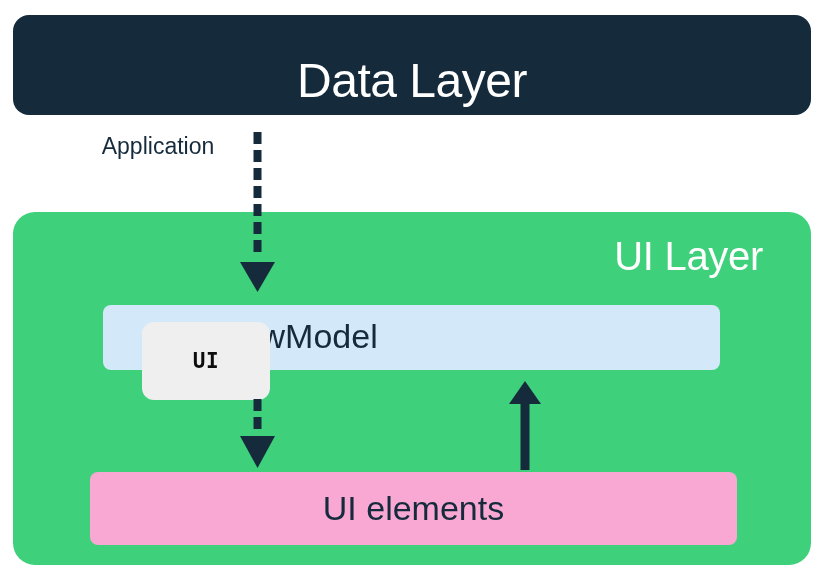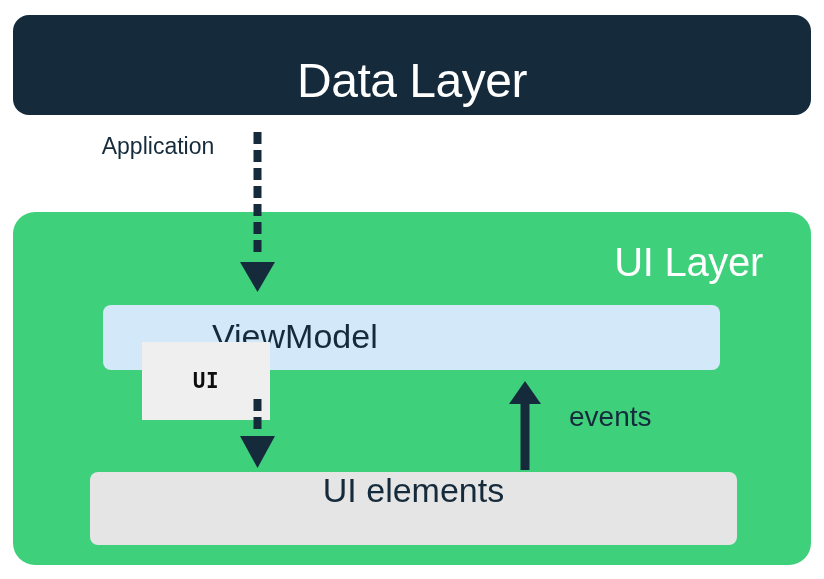--- a/index.html
+++ b/index.html
@@ -62,21 +62,21 @@
     left: 13px;
     top: 212px;
     width: 798px;
     height: 353px;
     background: #3FD07B;
     border-radius: 22px;
   }
   .ui-layer-title {
     position: absolute;
     right: 61px;
-    top: 242px;
+    top: 236px;
     color: #ffffff;
     font-size: 40px;
     font-weight: 400;
     letter-spacing: -0.3px;
     line-height: 1;
   }
 
   
   .viewmodel-box {
     position: absolute;
@@ -98,47 +98,46 @@
   }
 
   
   .ui-state-badge {
     position: absolute;
     left: 142px;
     top: 322px;
     width: 128px;
     height: 78px;
     background: #EFEFEF;
-    border-radius: 0;
+    border-radius: 12px;
     display: flex;
     flex-direction: column;
     align-items: center;
     justify-content: center;
-    margin-top: 20px;
   }
   .ui-state-line {
     font-family: "DejaVu Sans Mono", "Liberation Mono", monospace;
     font-size: 21px;
     font-weight: 700;
     color: #0D0D0D;
     line-height: 1.45;
     letter-spacing: 0.5px;
   }
 
   
   .ui-elements-box {
     position: absolute;
     left: 90px;
     top: 472px;
     width: 647px;
     height: 73px;
-    background: #e5e5e5;
+    background: #f9a8d4;
     border-radius: 8px;
     display: flex;
-    align-items: flex-start;
+    align-items: center;
     justify-content: center;
   }
   .ui-elements-label {
     color: #152B3C;
     font-size: 34px;
     font-weight: 400;
     line-height: 1.1;
   }
 
   
@@ -182,21 +181,20 @@
   <span class="viewmodel-label">ViewModel</span>
 
   <div class="ui-state-badge">
     <span class="ui-state-line">UI</span>
   </div>
 
   <div class="ui-elements-box">
     <span class="ui-elements-label">UI elements</span>
   </div>
 
-  <span class="events-label">events</span>
 
   <svg class="arrows" viewBox="0 0 824 579" width="824" height="579">
 
     <g>
       <line x1="257.5" y1="136" x2="257.5" y2="260" stroke="#152B3C" stroke-width="8" stroke-linecap="square" stroke-dasharray="4 14"></line>
       <polygon points="240,262 275,262 257.5,292" fill="#152B3C"></polygon>
     </g>
 
     <g>
       <line x1="257.5" y1="403" x2="257.5" y2="434" stroke="#152B3C" stroke-width="8" stroke-linecap="square" stroke-dasharray="4 14"></line>

